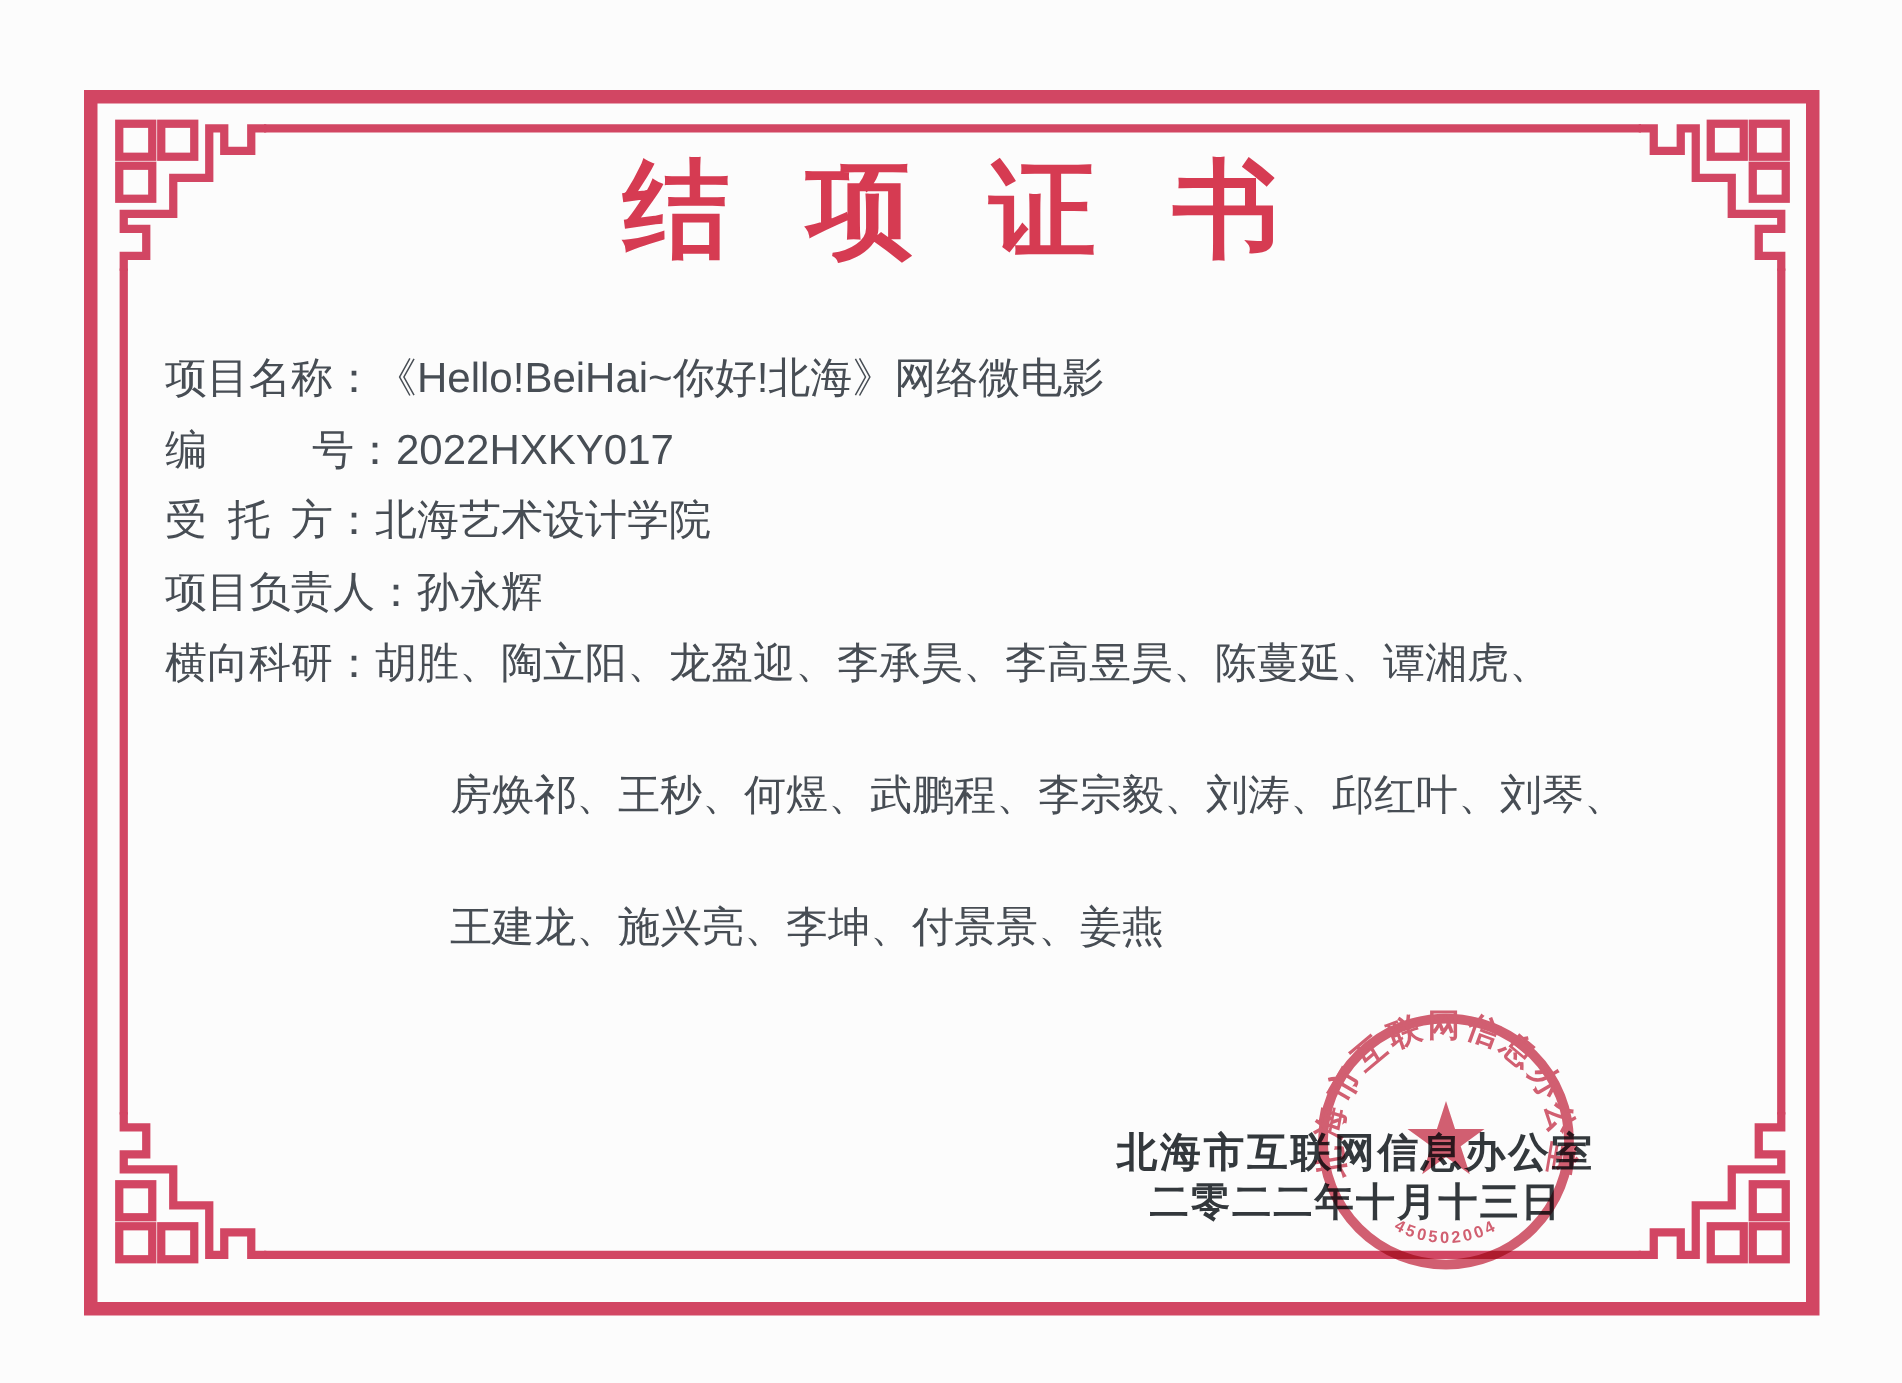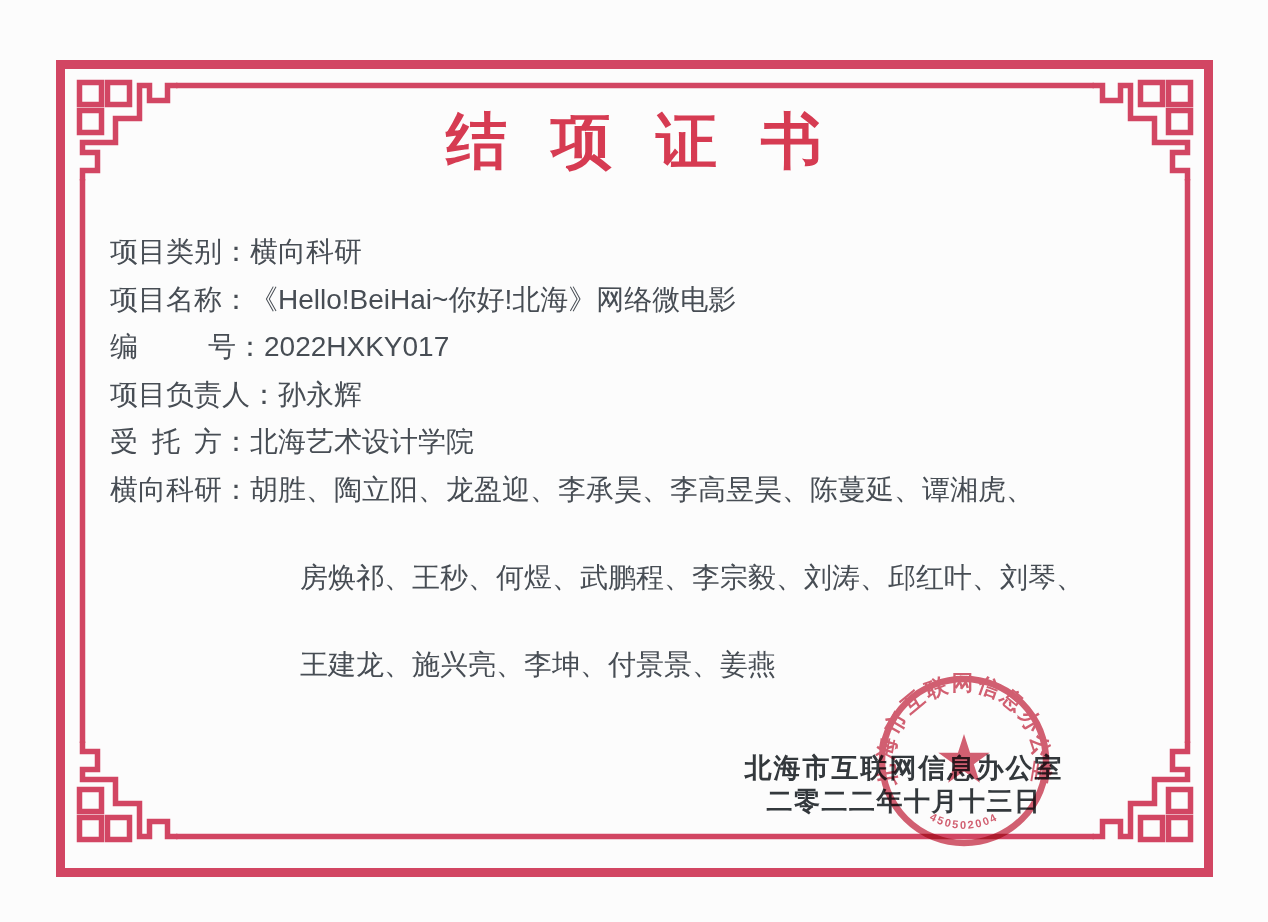--- a/index.html
+++ b/index.html
@@ -8,21 +8,21 @@
     background: var(--page-bg, #fcfcfc);
     font-family: "Liberation Sans", "DejaVu Sans", sans-serif;
     position: relative; overflow: hidden;
   }
   .cert { position: absolute; inset: 0; }
   svg.frame { position: absolute; left: 0; top: 0; }
   .frame-stroke { fill: none; stroke: var(--frame, #d24663); }
 
   .title {
     position: absolute; left: 0; top: 86px; width: 1268px;
-    text-align: center; font-size: 61px; font-weight: 900;
+    text-align: center; font-size: 71px; font-weight: 900;
     color: var(--title, #d63b52); letter-spacing: 0.72em;
     line-height: 110px; white-space: nowrap;
   }
   .title .t-inner { display: inline-block; margin-right: -0.72em; }
 
   .fields {
     position: absolute; left: 110px; top: 228px; width: 1000px;
     color: var(--body-text, #474d54); font-size: 28px;
   }
   .line { height: 47.6px; line-height: 47.6px; white-space: pre; }
@@ -78,25 +78,24 @@
       <use href="#fret" transform="translate(82.5,836.5) scale(1,-1)"></use>
       <use href="#fret" transform="translate(1187.5,836.5) scale(-1,-1)"></use>
     </g>
   </svg>
 
   <div class="title">
     <span class="t-inner">结项证书</span>
   </div>
 
   <div class="fields">
-    <div class="line">项目类别：横向科研</div>
     <div class="line">项目名称：《Hello!BeiHai~你好!北海》网络微电影</div>
     <div class="line">编　　 号：2022HXKY017</div>
+    <div class="line">受 托 方：北海艺术设计学院</div>
     <div class="line">项目负责人：孙永辉</div>
-    <div class="line">受 托 方：北海艺术设计学院</div>
     <div class="line">横向科研：胡胜、陶立阳、龙盈迎、李承昊、李高昱昊、陈蔓延、谭湘虎、</div>
     <div class="line indent">房焕祁、王秒、何煜、武鹏程、李宗毅、刘涛、邱红叶、刘琴、</div>
     <div class="line indent">王建龙、施兴亮、李坤、付景景、姜燕</div>
   </div>
 
 
   <div class="signature">
     <div class="sig-org">北海市互联网信息办公室</div>
     <div class="sig-date">二零二二年十月十三日</div>
   </div>

